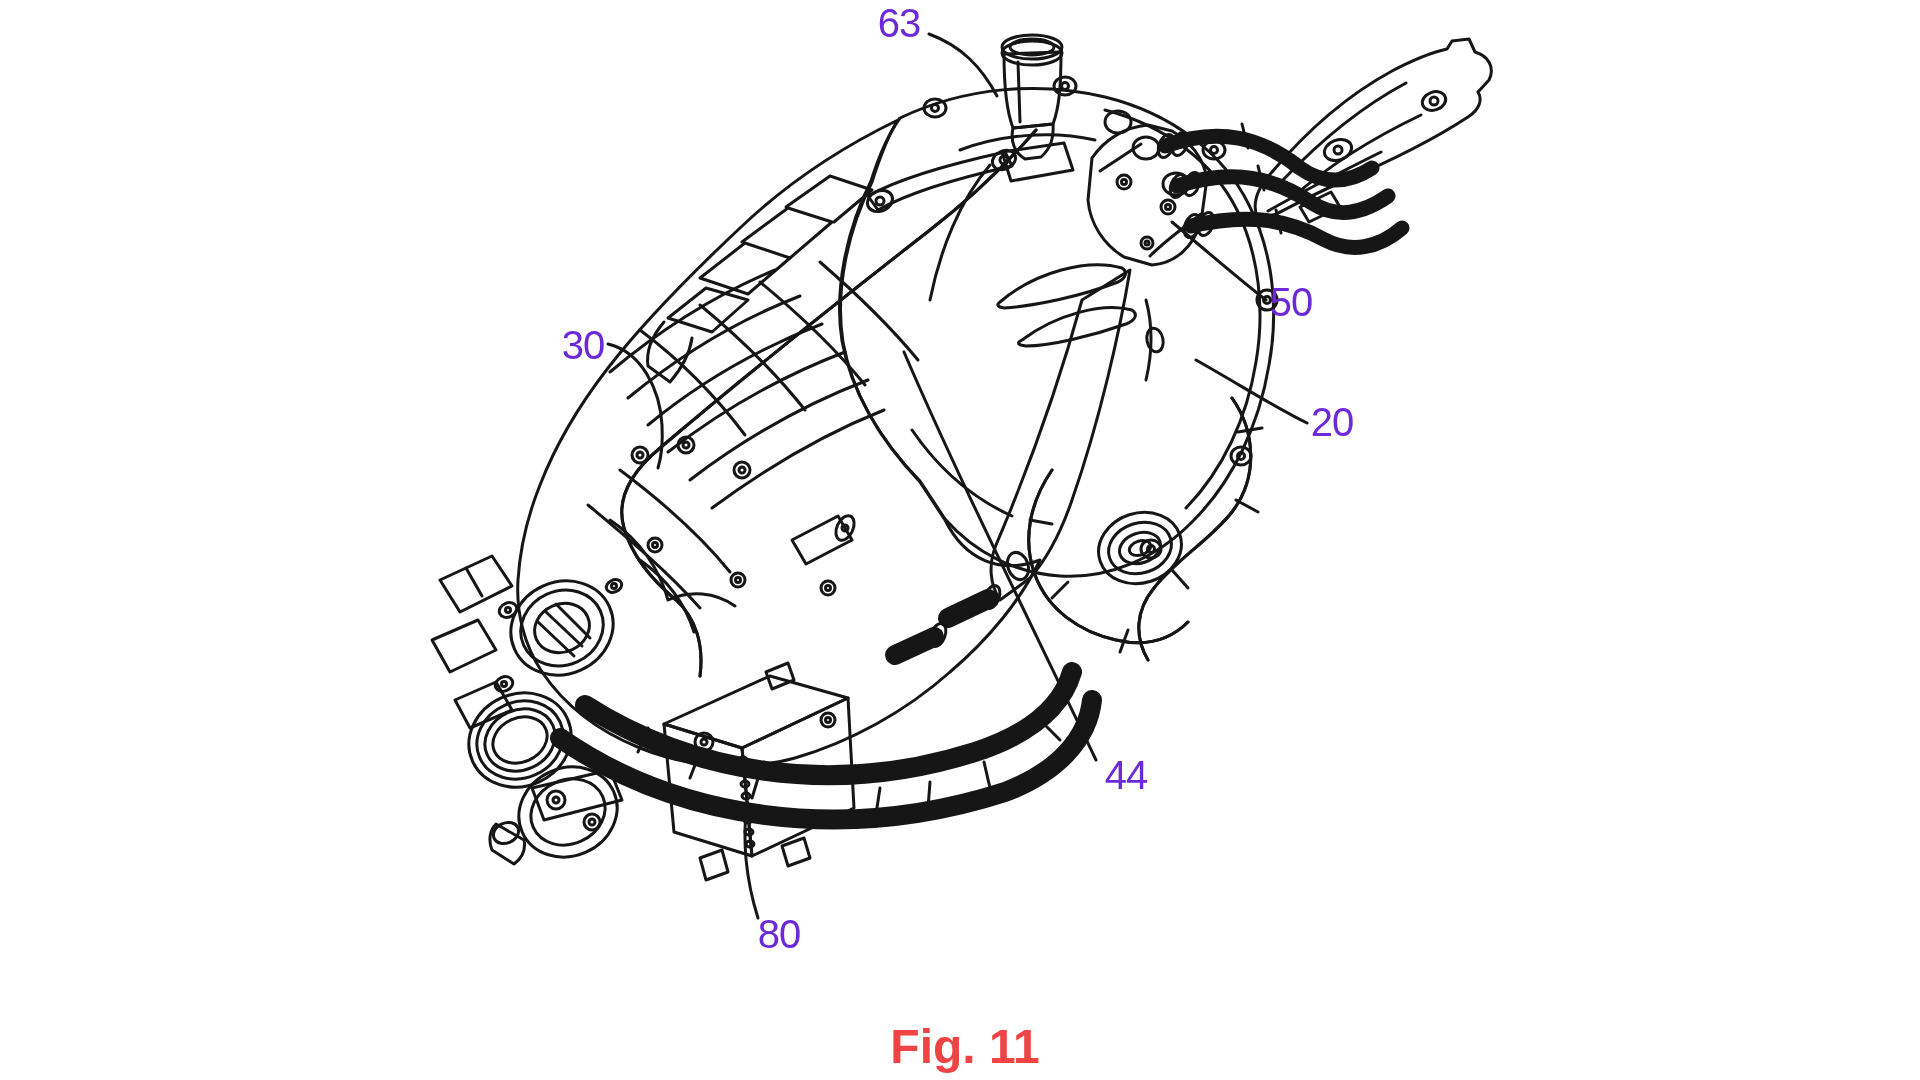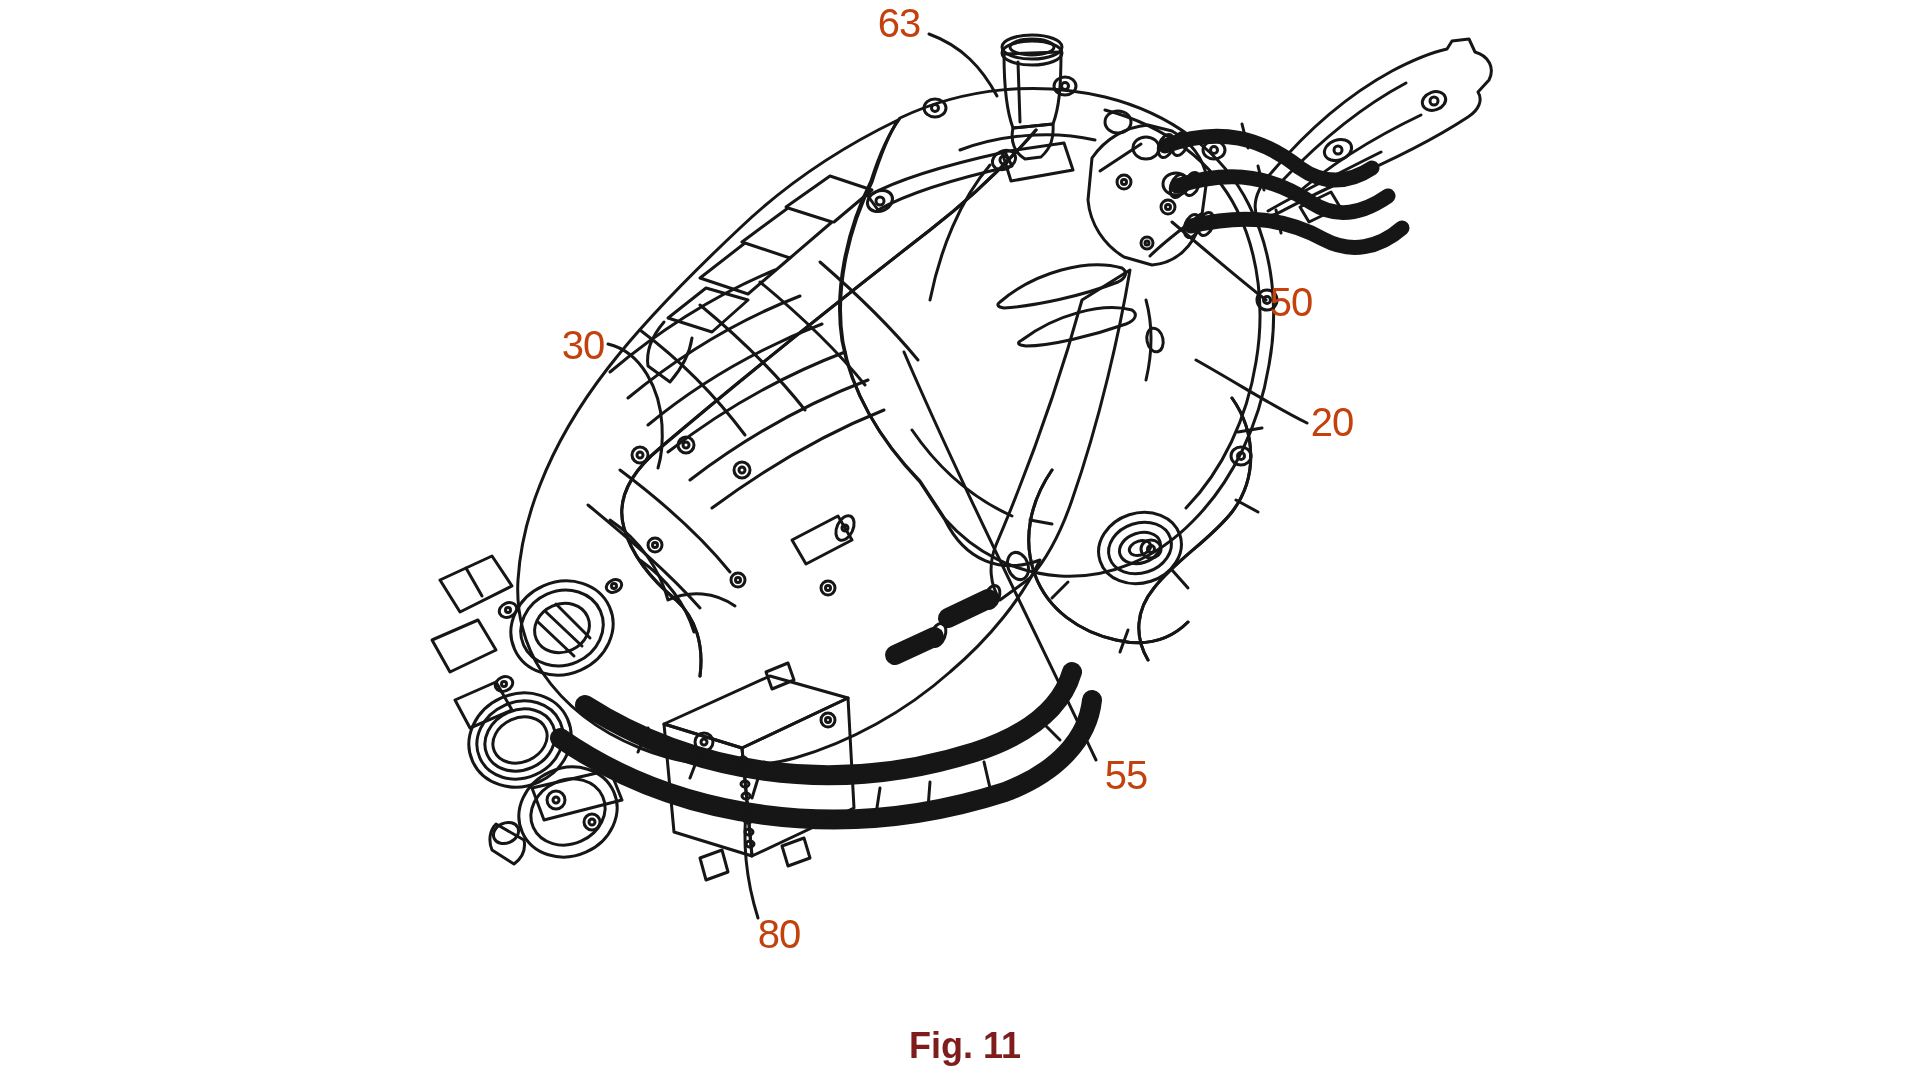--- a/index.html
+++ b/index.html
@@ -10,23 +10,23 @@
   .drawing-svg path,.drawing-svg ellipse,.drawing-svg circle,.drawing-svg line,.drawing-svg polyline{
       fill:none;stroke:#161616;stroke-width:3;stroke-linecap:round;stroke-linejoin:round;}
   .fw{fill:#ffffff;}
   .tube-o{stroke-width:17;}
   .tube-i{stroke:#ffffff;stroke-width:11;}
   .pipe-o{stroke-width:13;}
   .pipe-i{stroke:#ffffff;stroke-width:7.5;}
   .thin{stroke-width:2;}
   .blk{fill:#121212;stroke:#0a0a0a;}
   .ref{position:absolute;transform:translate(-50%,-50%);font-size:40px;font-weight:400;
-       color:#c2410c;letter-spacing:-1px;white-space:nowrap;}
-  .caption{position:absolute;transform:translate(-50%,-50%);font-size:36px;font-weight:700;
-       color:#7f1d1d;white-space:nowrap;}
+       color:#6d28d9;letter-spacing:-1px;white-space:nowrap;}
+  .caption{position:absolute;transform:translate(-50%,-50%);font-size:48px;font-weight:700;
+       color:#ef4444;white-space:nowrap;}
 </style>
 </head>
 <body>
 
 <div class="stage">
 
   <svg class="drawing-svg" viewBox="0 0 1920 1080">
     <defs>
       <pattern id="coolhatch" width="8" height="8" patternTransform="rotate(45)" patternUnits="userSpaceOnUse">
         <rect width="8" height="8" fill="#121212"></rect>
@@ -269,18 +269,18 @@
       <path d="M608,344 C642,352 660,390 662,425 C663,443 662,455 658,468"></path>
       <path d="M904,352 C958,478 1040,642 1096,760"></path>
       <path d="M758,918 C746,880 742,842 747,802"></path>
     </g>
   </svg>
 
   <div class="ref" style="left:899px;top:23px">63</div>
   <div class="ref" style="left:1291px;top:302px">50</div>
   <div class="ref" style="left:1332px;top:422px">20</div>
   <div class="ref" style="left:583px;top:345px">30</div>
-  <div class="ref" style="left:1126px;top:775px">55</div>
+  <div class="ref" style="left:1126px;top:775px">44</div>
   <div class="ref" style="left:779px;top:934px">80</div>
 
   <div class="caption" style="left:965px;top:1046px">Fig. 11</div>
 
 </div>
 
 </body></html>

